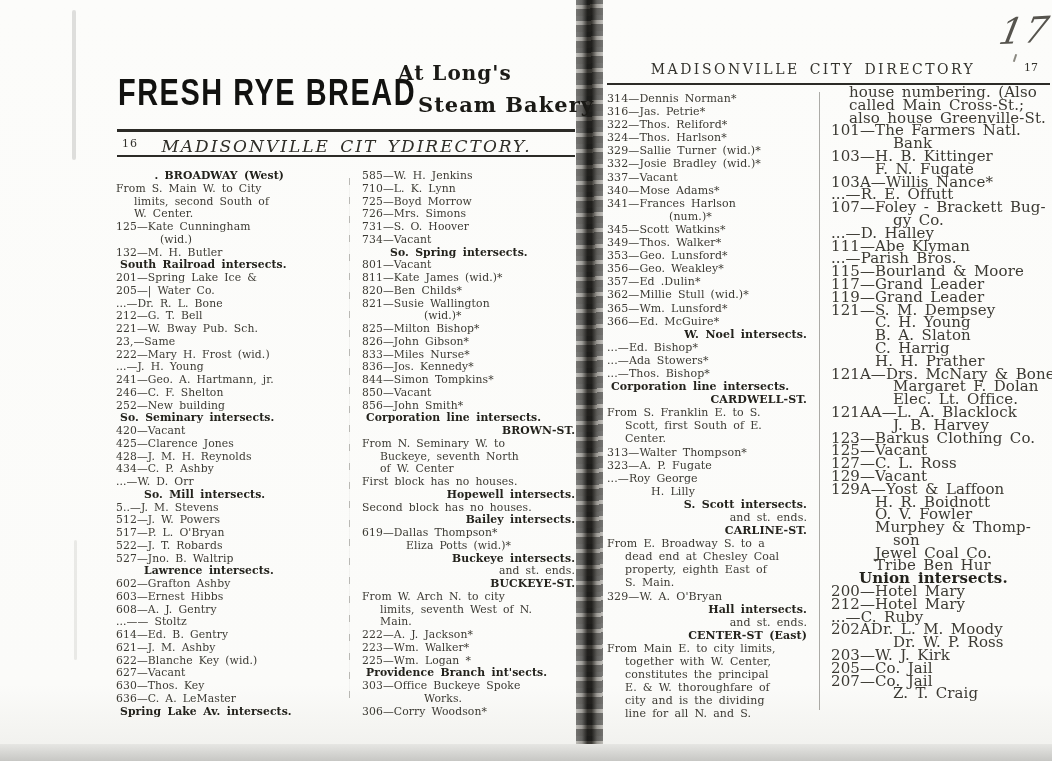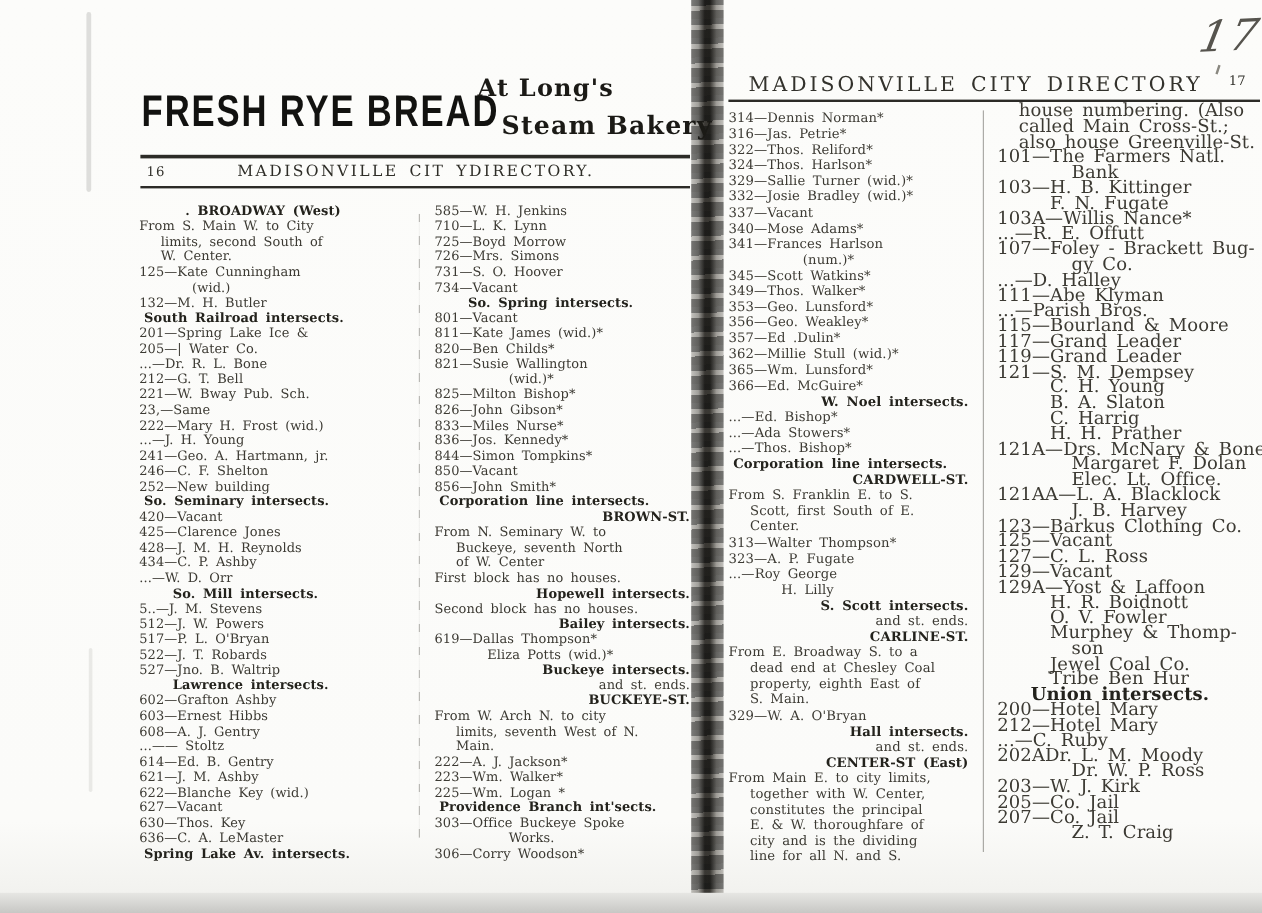--- a/index.html
+++ b/index.html
@@ -27,22 +27,22 @@
     white-space:nowrap;
   }
   .ad-sub1{left:398px;top:61px;font-size:20px;font-weight:bold;color:#1b1a16;letter-spacing:1px;white-space:nowrap;}
   .ad-sub2{left:418px;top:92px;font-size:21px;font-weight:bold;color:#1b1a16;letter-spacing:1px;white-space:nowrap;}
   
   .rule{position:absolute;background:#2c2b27;}
   .lp-rule1{left:117px;top:129px;width:458px;height:3px;}
   .lp-rule2{left:117px;top:155px;width:458px;height:2px;}
   .rp-rule{left:607px;top:83px;width:443px;height:2px;}
   .lp-pageno{left:122px;top:137px;font-size:11px;letter-spacing:1px;color:#33322c;}
-  .lp-header{left:118px;top:136px;width:457px;text-align:center;font-size:13px;letter-spacing:2px;word-spacing:3px;color:#2e2d27;}
-  .rp-header{left:618px;top:61px;width:390px;text-align:center;font-size:17px;letter-spacing:2.5px;word-spacing:3px;color:#33322c;}
+  .lp-header{left:118px;top:136px;width:457px;text-align:center;font-size:17px;letter-spacing:2px;word-spacing:3px;color:#2e2d27;font-style:italic;}
+  .rp-header{left:618px;top:61px;width:390px;text-align:center;font-size:14px;letter-spacing:2.5px;word-spacing:3px;color:#33322c;}
   .rp-pageno{left:1024px;top:61px;font-size:11px;color:#33322c;}
   .hand-pageno{
     left:1000px;top:10px;font-size:36px;font-style:italic;color:#56544e;
     transform:skewX(-14deg) rotate(-3deg);letter-spacing:2px;
   }
   
   .col{position:absolute;}
   .lp-col1{left:116px;top:170px;width:168px;}
   .lp-col2{left:362px;top:170px;width:213px;}
   .rp-col1{left:607px;top:92px;width:200px;}

